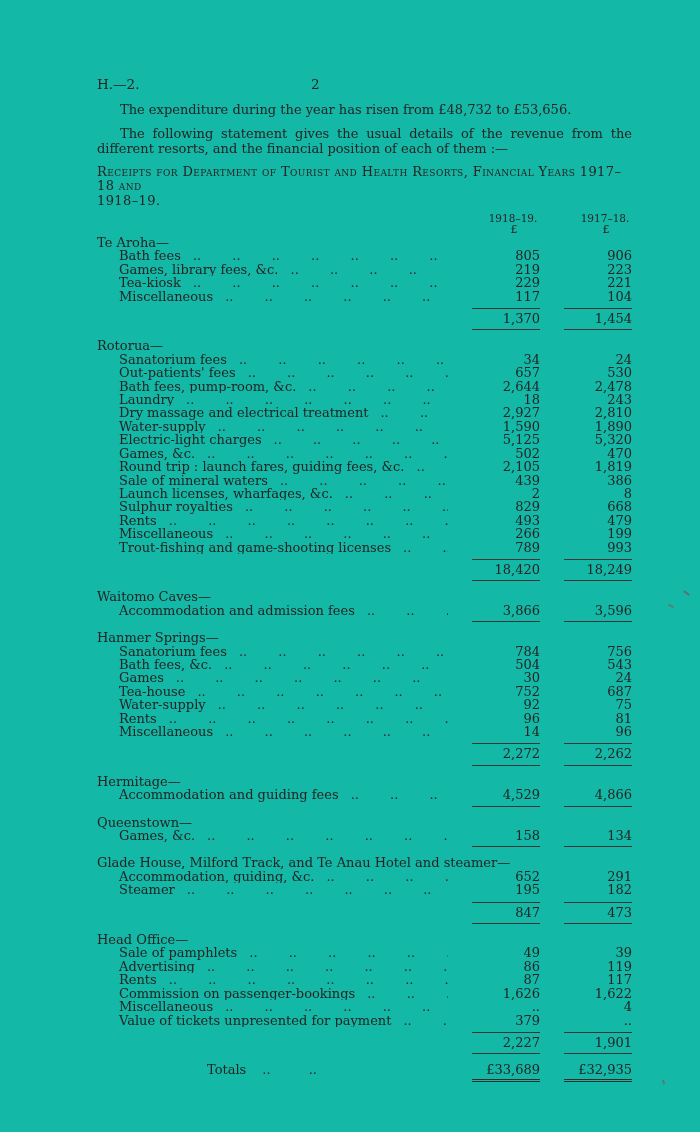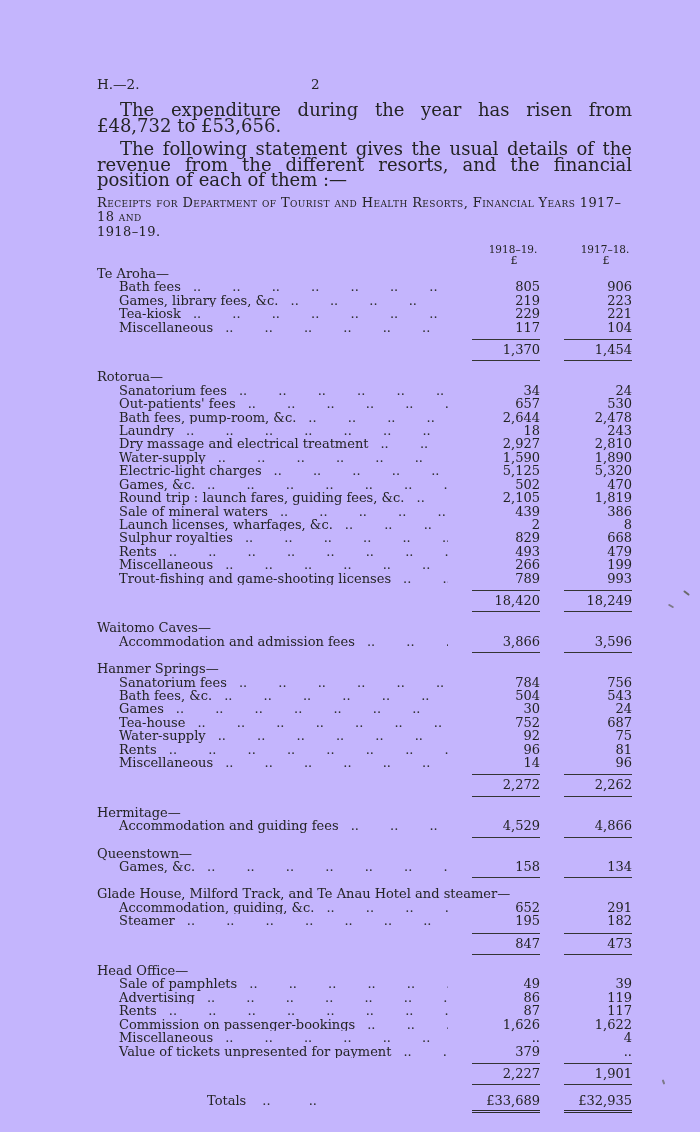--- a/index.html
+++ b/index.html
@@ -1,28 +1,28 @@
 <!DOCTYPE html>
 <html><head>
 <meta charset="utf-8">
 <style>
   html,body { margin:0; padding:0; background:#e9e8e4; }
   .page {
     position:relative; width:700px; height:1132px; margin:0 auto;
-    background:#c4b5fd; color:#242424; overflow:hidden;
+    background:#14b8a6; color:#242424; overflow:hidden;
     font-family:"DejaVu Serif", serif;
   }
   .content { padding:76px 68px 0 97px; }
 
   
   .pagehead { position:relative; height:16px; font-size:13.5px; }
   .pagenum { position:absolute; left:214px; top:0; }
 
   
-  .para { margin:0; font-size:18px; line-height:15.5px; text-align:justify; }
+  .para { margin:0; font-size:13px; line-height:15.5px; text-align:justify; }
   .para.first { margin-top:10px; }
   .para.second { margin-top:8px; }
   .para .indent { display:inline-block; width:23px; }
 
   
   .table-title {
     margin:8px 0 0 0; font-weight:normal;
     font-size:13px; line-height:14.5px; font-variant:small-caps; letter-spacing:.4px;
   }
 

